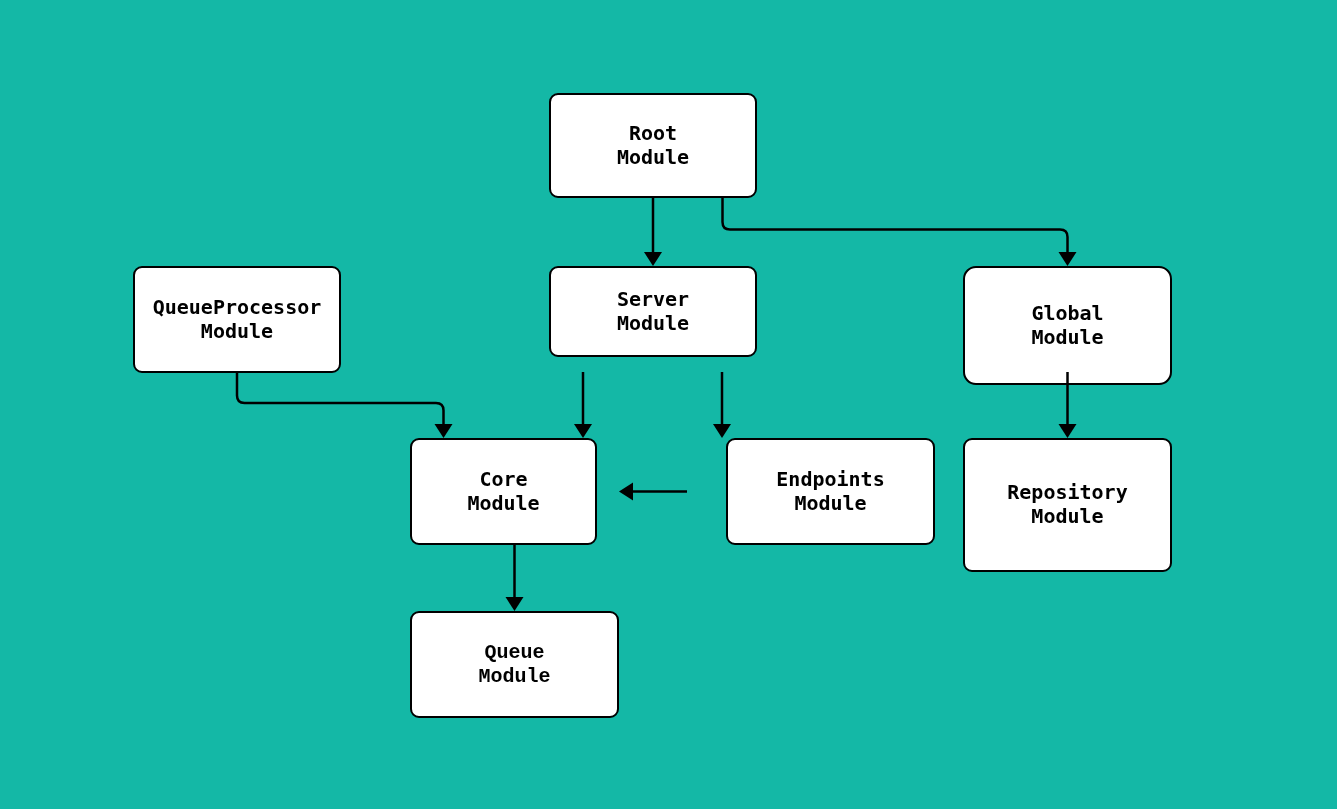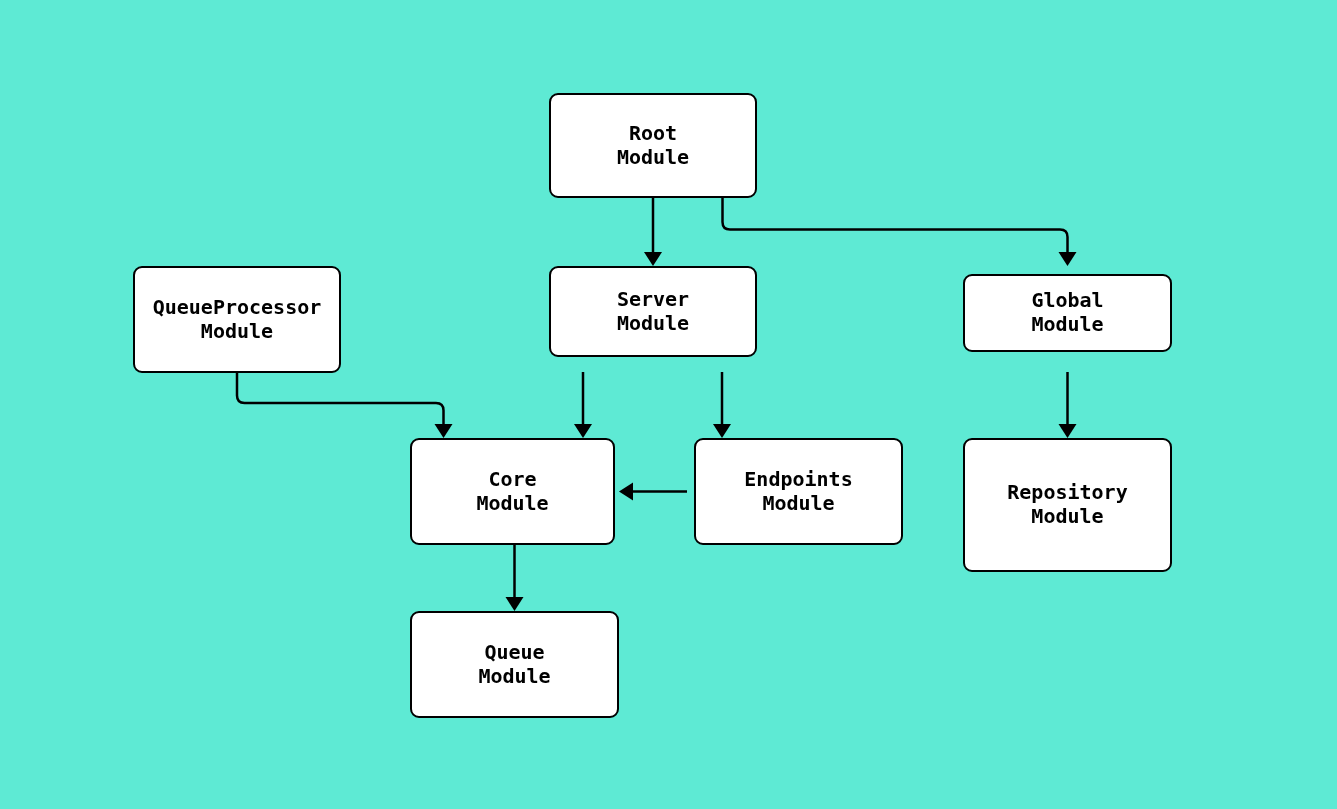--- a/index.html
+++ b/index.html
@@ -4,21 +4,21 @@
 <style>
   html, body {
     margin: 0;
     padding: 0;
     background: #ffffff;
   }
   .canvas {
     position: relative;
     width: 1337px;
     height: 809px;
-    background: #5eead4;
+    background: #14b8a6;
     overflow: hidden;
     font-family: "DejaVu Sans Mono", "Liberation Mono", monospace;
   }
   .node {
     position: absolute;
     box-sizing: border-box;
     background: #ffffff;
     border: 2.7px solid #000000;
     border-radius: 9px;
     display: flex;
@@ -65,41 +65,41 @@
   <div class="node" style="left:133px; top:266px; width:208px; height:107px;">
     <span class="node-label">QueueProcessor
 Module</span>
   </div>
 
   <div class="node" style="left:549px; top:266px; width:208px; height:91px;">
     <span class="node-label">Server
 Module</span>
   </div>
 
-  <div class="node" style="left:963px; top:274px; width:209px; height:78px;">
+  <div class="node" style="left:963px; top:266px; width:209px; height:119px;border-radius:13px;">
     <span class="node-label">Global
 Module</span>
   </div>
 
-  <div class="node" style="left:410px; top:438px; width:205px; height:107px;">
+  <div class="node" style="left:410px; top:438px; width:187px; height:107px;">
     <span class="node-label">Core
 Module</span>
   </div>
 
-  <div class="node" style="left:694px; top:438px; width:209px; height:107px;">
+  <div class="node" style="left:726px; top:438px; width:209px; height:107px;">
     <span class="node-label">Endpoints
 Module</span>
   </div>
 
   <div class="node" style="left:963px; top:438px; width:209px; height:134px;">
     <span class="node-label">Repository
 Module</span>
   </div>
 
-  <div class="node" style="left:410px; top:611px; width:209px; height:107px;">
+  <div class="node" style="left:410px; top:611px; width:209px; height:107px;font-family:Liberation Mono, monospace;">
     <span class="node-label">Queue
 Module</span>
   </div>
 
   <svg class="edges" viewBox="0 0 1337 809">
 
     <g>
       <path d="M653 197 V253"></path>
       <polygon points="653,266 644,252 662,252"></polygon>
     </g>

